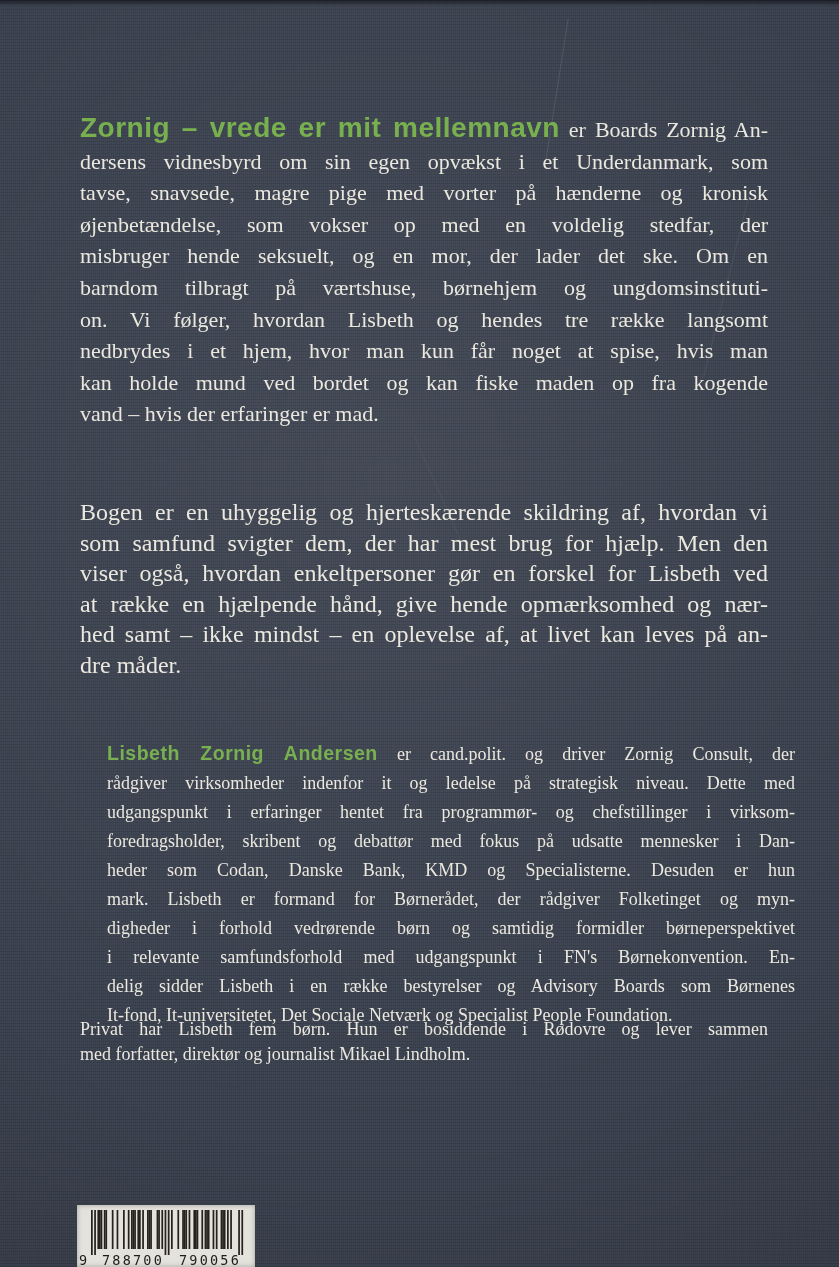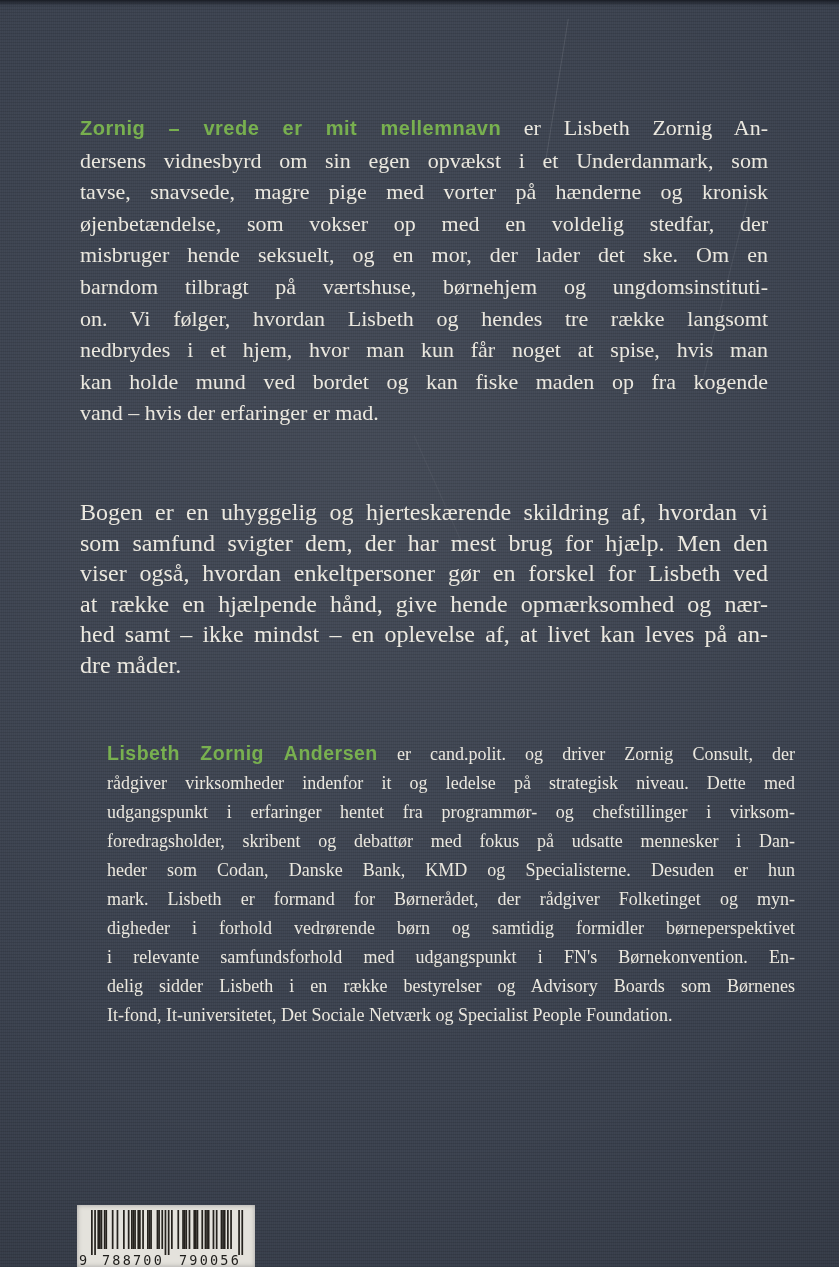--- a/index.html
+++ b/index.html
@@ -35,21 +35,21 @@
   .appraisal { top:497px; font-size:24px; line-height:30.5px; }
   .bio       { top:739px; font-size:18px; line-height:29px;margin-left:27px; }
   .personal  { top:1017px; font-size:18px; line-height:25.4px; }
 
   .hl {
     font-family:"Liberation Sans", sans-serif;
     font-weight:700;
     color:#78b04f;
     letter-spacing:0.5px;
   }
-  .synopsis .hl { font-size:20px; }
+  .synopsis .hl { font-size:28px; }
   .bio .hl { font-size:19.5px; }
 
   .barcode-box {
     position:absolute; left:77px; top:1205px;
     width:178px; height:62px;
     background:#e4e2dc;
     box-shadow:inset 0 0 5px rgba(40,40,45,0.35);
   }
   .bdigit {
     font-family:"DejaVu Sans Mono", monospace;
@@ -62,21 +62,21 @@
 
 <div class="page">
   <div class="top-edge"></div>
   <div class="scratch s1"></div>
   <div class="scratch s2"></div>
   <div class="scratch s3"></div>
 
   <div class="block synopsis">
     <div class="line">
       <span class="hl">Zornig – vrede er mit mellemnavn</span>
-      <span>er Lisbeth Zornig An-</span>
+      <span>er Boards Zornig An-</span>
     </div>
     <div>
         <div class="line">dersens vidnesbyrd om sin egen opvækst i et Underdanmark, som</div>
         <div class="line">tavse, snavsede, magre pige med vorter på hænderne og kronisk</div>
         <div class="line">øjenbetændelse, som vokser op med en voldelig stedfar, der</div>
         <div class="line">misbruger hende seksuelt, og en mor, der lader det ske. Om en</div>
         <div class="line">barndom tilbragt på værtshuse, børnehjem og ungdomsinstituti-</div>
         <div class="line">on. Vi følger, hvordan Lisbeth og hendes tre række langsomt</div>
         <div class="line">nedbrydes i et hjem, hvor man kun får noget at spise, hvis man</div>
         <div class="line">kan holde mund ved bordet og kan fiske maden op fra kogende</div>
@@ -106,20 +106,26 @@
         <div class="line">foredragsholder, skribent og debattør med fokus på udsatte mennesker i Dan-</div>
         <div class="line">heder som Codan, Danske Bank, KMD og Specialisterne. Desuden er hun</div>
         <div class="line">mark. Lisbeth er formand for Børnerådet, der rådgiver Folketinget og myn-</div>
         <div class="line">digheder i forhold vedrørende børn og samtidig formidler børneperspektivet</div>
         <div class="line">i relevante samfundsforhold med udgangspunkt i FN's Børnekonvention. En-</div>
         <div class="line">delig sidder Lisbeth i en række bestyrelser og Advisory Boards som Børnenes</div>
       </div>
     <div class="line lastline">It-fond, It-universitetet, Det Sociale Netværk og Specialist People Foundation.</div>
   </div>
 
+  <div class="block personal">
+    <div>
+        <div class="line">Privat har Lisbeth fem børn. Hun er bosiddende i Rødovre og lever sammen</div>
+      </div>
+    <div class="line lastline">med forfatter, direktør og journalist Mikael Lindholm.</div>
+  </div>
 
   <div class="barcode-box">
     <svg id="barcode-svg" viewBox="0 0 178 62" width="178" height="62">
       <text class="bdigit" x="6" y="60" text-anchor="middle">9</text>
       <text class="bdigit" x="56" y="60" text-anchor="middle" letter-spacing="2.2">788700</text>
       <text class="bdigit" x="133" y="60" text-anchor="middle" letter-spacing="2.2">790056</text>
     <rect x="14.00" y="5" width="1.72" height="45" fill="#25221e"></rect>
         <rect x="17.20" y="5" width="1.72" height="45" fill="#25221e"></rect>
         <rect x="20.40" y="5" width="1.72" height="39" fill="#25221e"></rect>
         <rect x="22.00" y="5" width="1.72" height="39" fill="#25221e"></rect>

